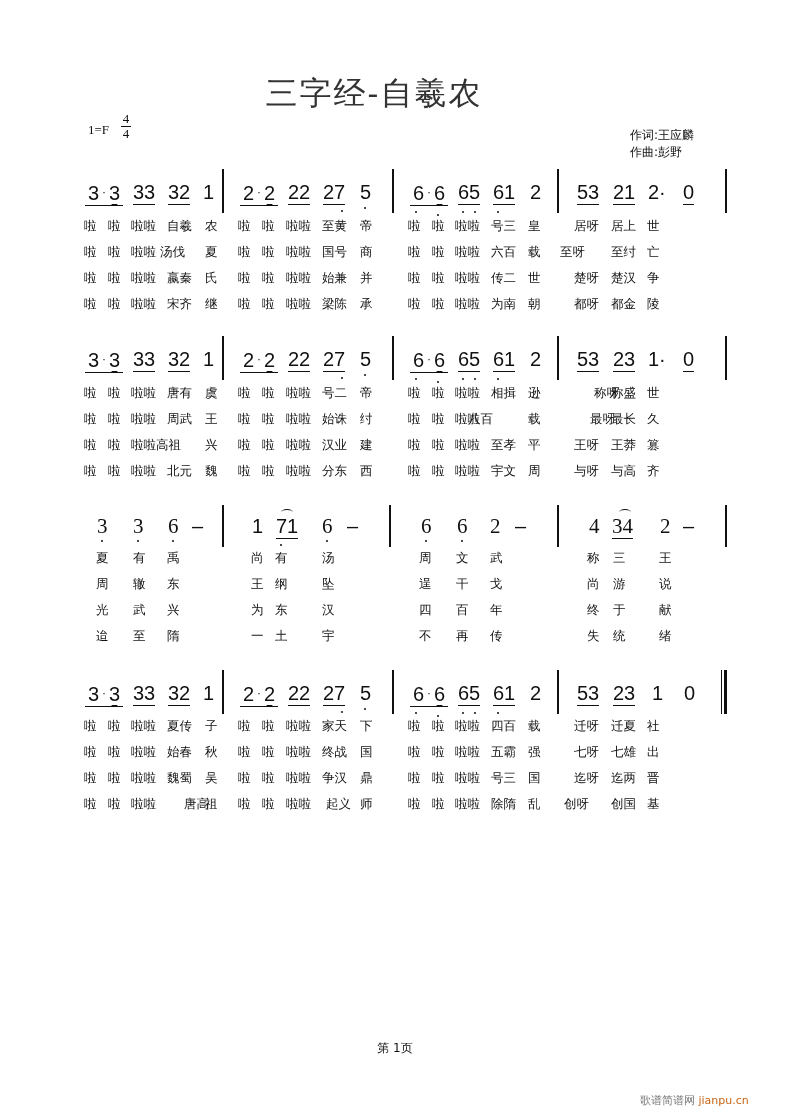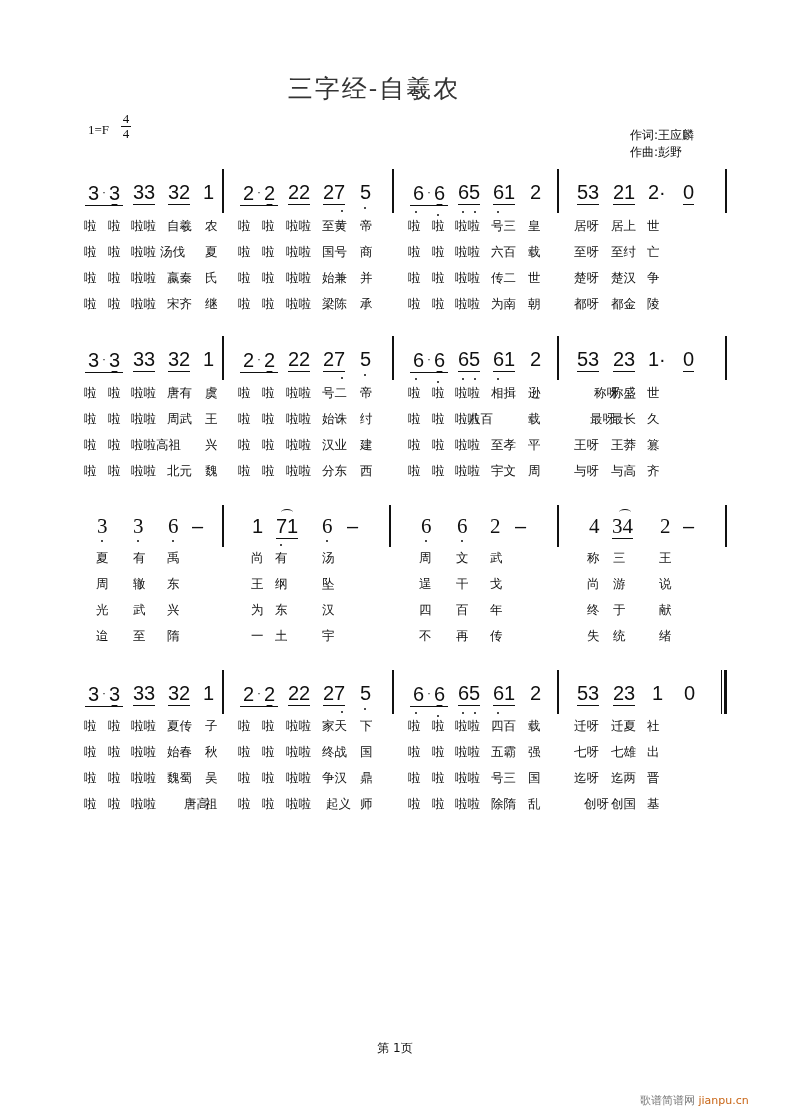--- a/index.html
+++ b/index.html
@@ -1,19 +1,19 @@
 <!DOCTYPE html>
 <html><head>
 <meta charset="utf-8">
 <style>
   html, body { margin: 0; padding: 0; background: #ffffff; }
   body { width: 790px; height: 1119px; position: relative; overflow: hidden;
          font-family: "DejaVu Sans", "Liberation Sans", sans-serif; color: #111; }
   .abs { position: absolute; }
-  .title { left: 0; width: 748px; top: 72px; text-align: center; font-size: 25px;
+  .title { left: 0; width: 748px; top: 72px; text-align: center; font-size: 32px;
            letter-spacing: 2px; color: #333; font-family: "DejaVu Serif", serif; }
   .key { left: 88px; top: 122px; font-size: 13px; font-family: "Liberation Serif", serif; }
   .timesig { left: 120px; top: 112px; width: 12px; text-align: center; font-size: 13px;
              line-height: 14px; font-family: "Liberation Serif", serif; }
   .credits { left: 630px; top: 127px; font-size: 12px; line-height: 17px; }
   .staff { left: 0; width: 790px; }
   .note { position: absolute; font-size: 20px; line-height: 22px; font-family: "Liberation Sans", sans-serif;
           text-align: center; }
   .note.serif { font-family: "Liberation Serif", serif; font-size: 21px; }
   .ul1 { border-bottom: 1.4px solid #111; padding-bottom: 1px; }
@@ -101,21 +101,21 @@
       <span class="lyr" style="left:238px">啦</span>
       <span class="lyr" style="left:262px">啦</span>
       <span class="lyr" style="left:286px">啦啦</span>
       <span class="lyr" style="left:322px">国号</span>
       <span class="lyr" style="left:360px">商</span>
       <span class="lyr" style="left:408px">啦</span>
       <span class="lyr" style="left:432px">啦</span>
       <span class="lyr" style="left:455px">啦啦</span>
       <span class="lyr" style="left:491px">六百</span>
       <span class="lyr" style="left:528px">载</span>
-      <span class="lyr" style="left:574px">至呀</span>
+      <span class="lyr" style="left:560px">至呀</span>
       <span class="lyr" style="left:611px">至纣</span>
       <span class="lyr" style="left:647px">亡</span>
   </div>
   <div style="position:absolute;top:52px;">
     <span class="lyr" style="left:84px">啦</span>
       <span class="lyr" style="left:108px">啦</span>
       <span class="lyr" style="left:131px">啦啦</span>
       <span class="lyr" style="left:167px">嬴秦</span>
       <span class="lyr" style="left:205px">氏</span>
       <span class="lyr" style="left:238px">啦</span>
@@ -455,21 +455,21 @@
       <span class="lyr" style="left:238px">啦</span>
       <span class="lyr" style="left:262px">啦</span>
       <span class="lyr" style="left:286px">啦啦</span>
       <span class="lyr" style="left:326px">起义</span>
       <span class="lyr" style="left:360px">师</span>
       <span class="lyr" style="left:408px">啦</span>
       <span class="lyr" style="left:432px">啦</span>
       <span class="lyr" style="left:455px">啦啦</span>
       <span class="lyr" style="left:491px">除隋</span>
       <span class="lyr" style="left:528px">乱</span>
-      <span class="lyr" style="left:584px">创呀</span>
+      <span class="lyr" style="left:564px">创呀</span>
       <span class="lyr" style="left:611px">创国</span>
       <span class="lyr" style="left:647px">基</span>
   </div>
 </div>
 
 <div class="abs footer">第 1页</div>
 <div class="abs wm">
   <span>歌谱简谱网</span>
   <span class="en">jianpu.cn</span>
 </div>

